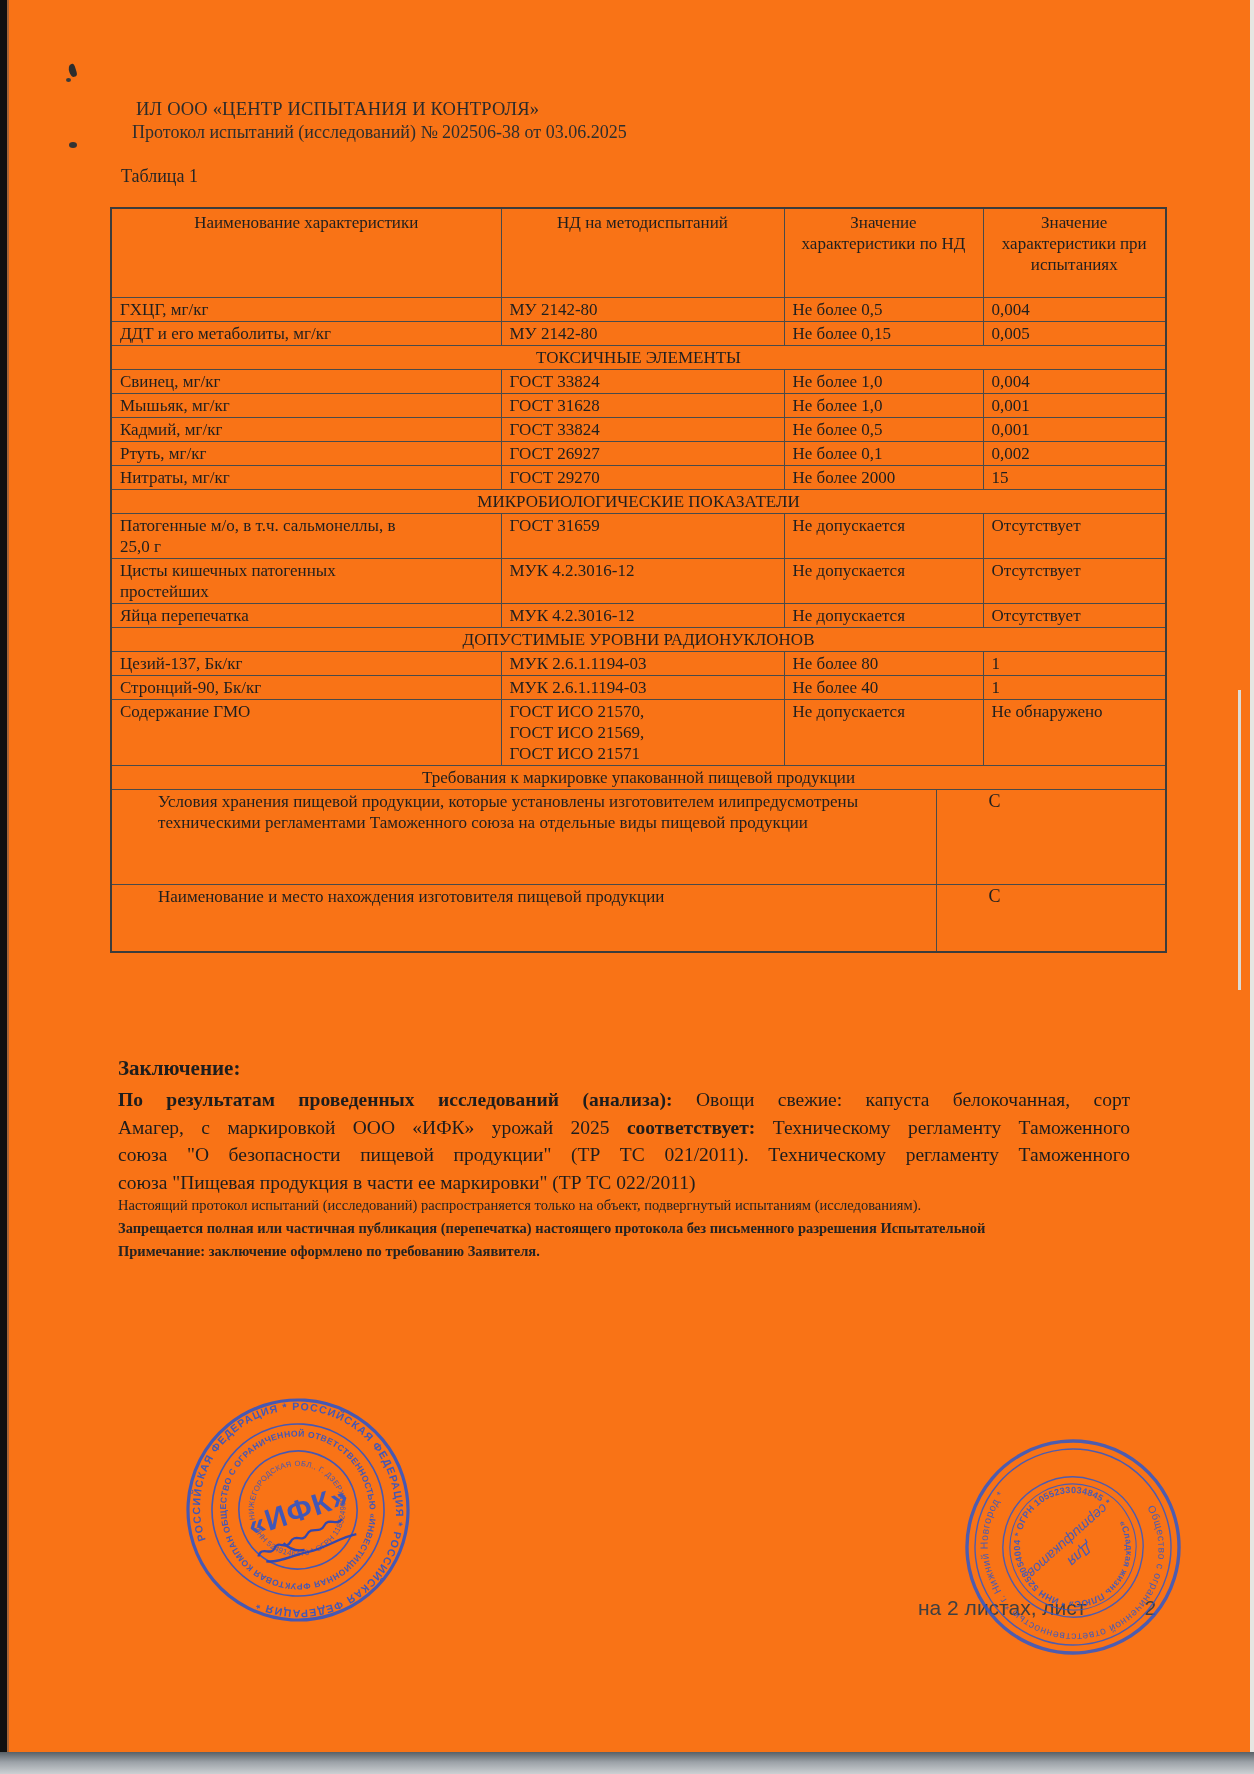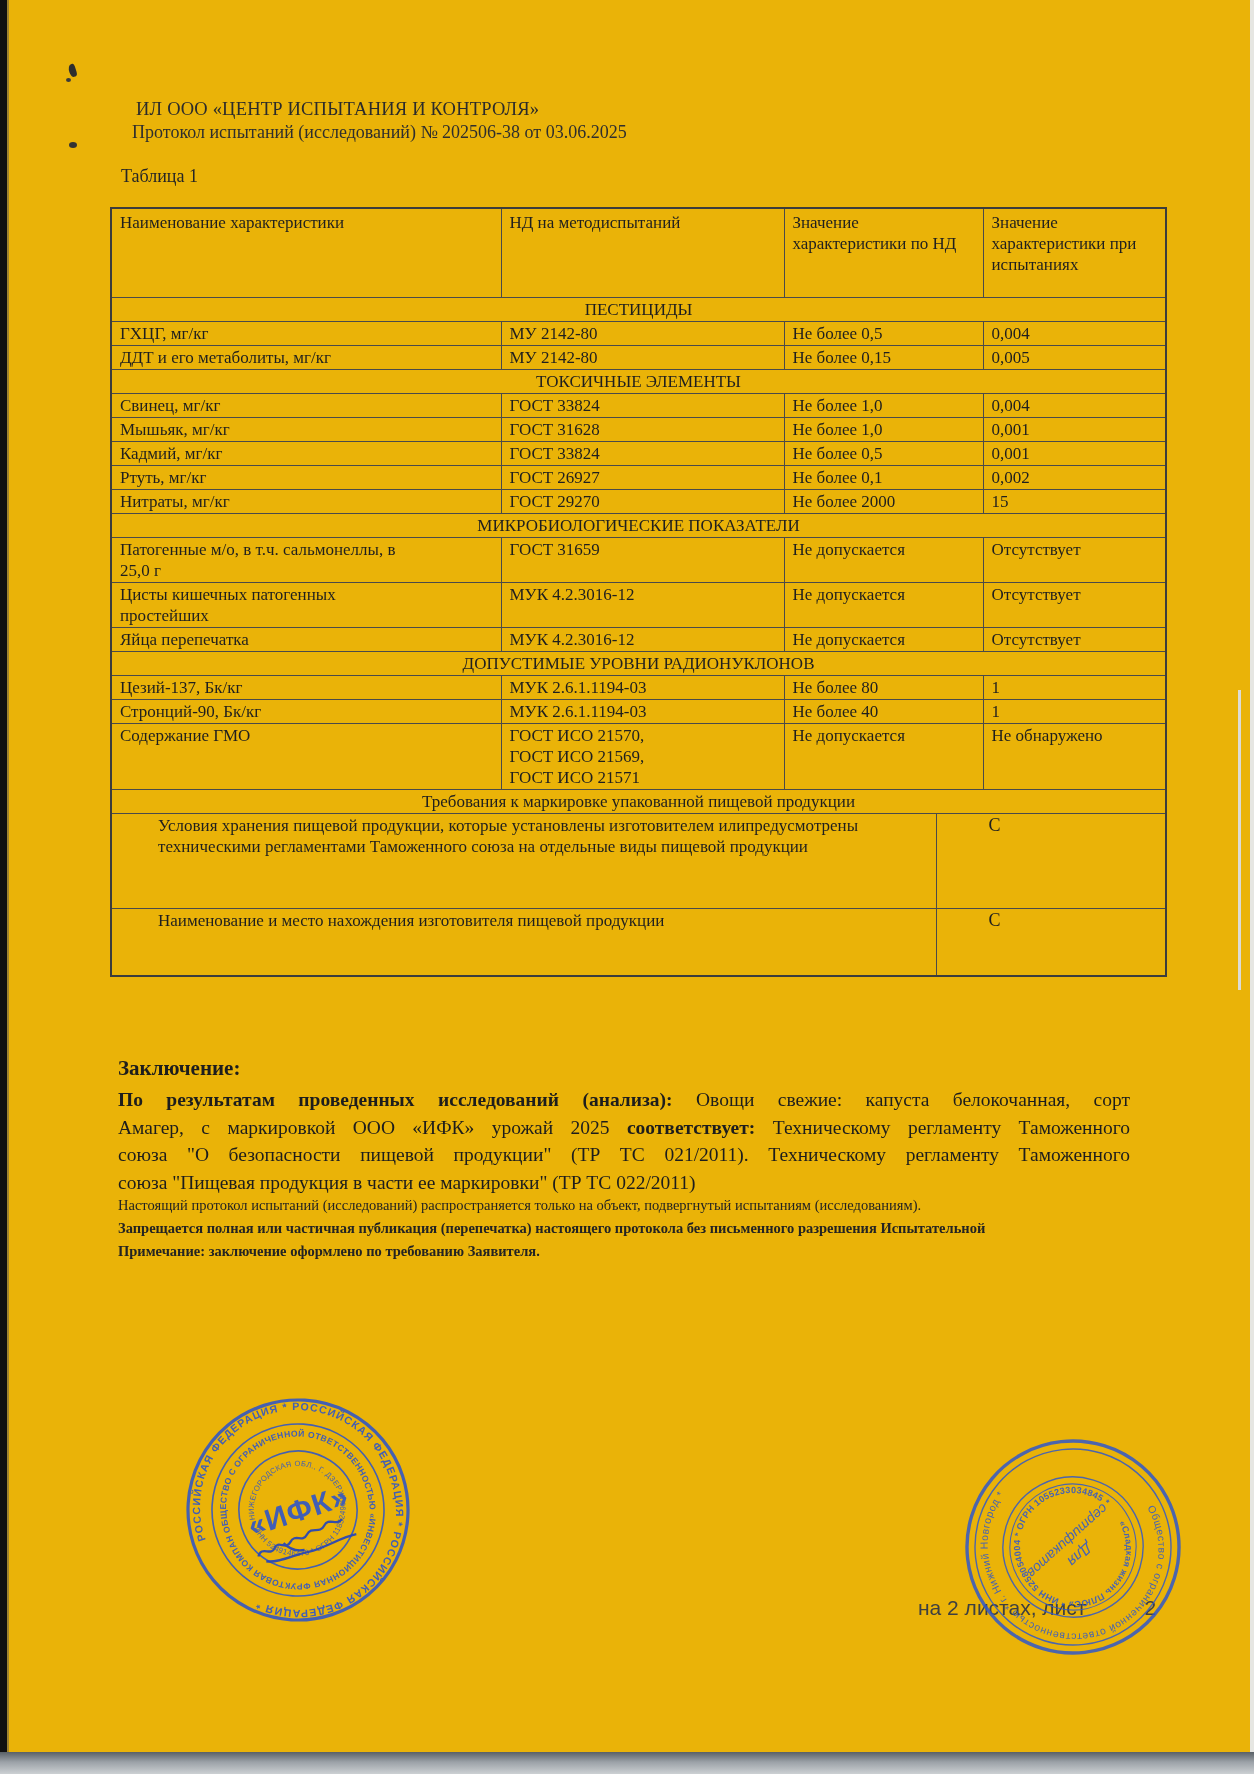--- a/index.html
+++ b/index.html
@@ -1,16 +1,16 @@
 <!DOCTYPE html>
 <html><head>
 <meta charset="utf-8">
 <style>
   html,body{margin:0;padding:0;background:#ffffff;}
-  .page{position:relative;width:1254px;height:1774px;background:#eab308;overflow:hidden;
+  .page{position:relative;width:1254px;height:1774px;background:#f97316;overflow:hidden;
         font-family:"Liberation Serif","DejaVu Serif",serif;color:#222;}
   
   .edge-left{position:absolute;left:0;top:0;width:7px;height:100%;background:#101010;}
   .edge-left2{position:absolute;left:7px;top:0;width:2px;height:100%;background:#555;opacity:.5;}
   .edge-bottom{position:absolute;left:0;bottom:0;width:100%;height:22px;
                background:linear-gradient(#596066,#9ba1a7 45%,#ccd0d3);}
   .edge-right{position:absolute;right:0;top:0;width:4px;height:100%;background:#e6e6e2;}
   .streak{position:absolute;left:1238px;top:690px;width:3px;height:300px;background:#dcdcd6;}
   .mark1{position:absolute;left:69px;top:64px;width:7px;height:13px;background:#2e2e2e;
          border-radius:70% 30% 45% 55%;transform:rotate(-18deg);}
@@ -22,21 +22,21 @@
   .protocol-line{font-size:18px;color:#2e2e2e;margin-left:-4px;}
 
   .table-caption{position:absolute;left:121px;top:166px;font-size:18px;font-weight:normal;color:#262626;}
 
   table.results{position:absolute;left:110px;top:207px;width:1055px;border-collapse:collapse;
      table-layout:fixed;font-family:"Liberation Serif","DejaVu Serif",serif;
      font-size:17px;line-height:21px;color:#1f1f1f;}
   table.results th,table.results td{border:1px solid #4a4a4a;padding:1px 8px;vertical-align:top;
      text-align:left;font-weight:normal;white-space:pre-line;overflow:hidden;}
   table.results{border:2px solid #3c3c3c;}
-  table.results thead th{text-align:left;height:84px;padding-top:3px;}
+  table.results thead th{text-align:center;height:84px;padding-top:3px;}
   tr.sec td{text-align:center;}
   tr.marking td{height:92px;padding-left:46px;}
   tr.marking + tr.marking td{height:64px;margin-left:18px;}
   tr.marking td.m-val{padding-left:52px;font-size:18px;}
 
   .conclusion{position:absolute;left:118px;top:1056px;width:1012px;color:#1d1d1d;}
   .c-title{font-size:21px;font-weight:bold;margin-bottom:5px;}
   .c-line{font-size:19.5px;line-height:27.5px;}
   .c-line.just{text-align:justify;text-align-last:justify;}
   .c-line .b{font-weight:bold;}
@@ -83,23 +83,20 @@
     </colgroup>
     <thead>
       <tr>
         <th colspan="1">Наименование характеристики</th>
         <th colspan="1">НД на методиспытаний</th>
         <th colspan="2">Значение характеристики по НД</th>
         <th colspan="1">Значение характеристики при испытаниях</th>
       </tr>
     </thead>
     <tbody>
-        <tr class="sec">
-          <td colspan="5">ПЕСТИЦИДЫ</td>
-        </tr>
         <tr>
           <td colspan="1">ГХЦГ, мг/кг</td>
           <td colspan="1">МУ 2142-80</td>
           <td colspan="2">Не более 0,5</td>
           <td colspan="1">0,004</td>
         </tr>
         <tr>
           <td colspan="1">ДДТ и его метаболиты, мг/кг</td>
           <td colspan="1">МУ 2142-80</td>
           <td colspan="2">Не более 0,15</td>

